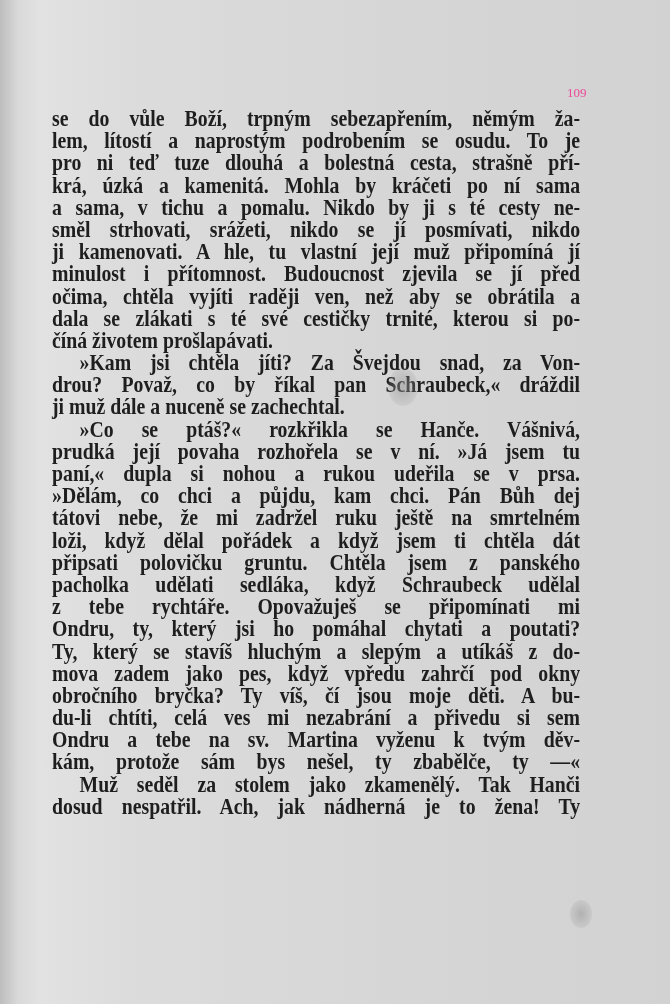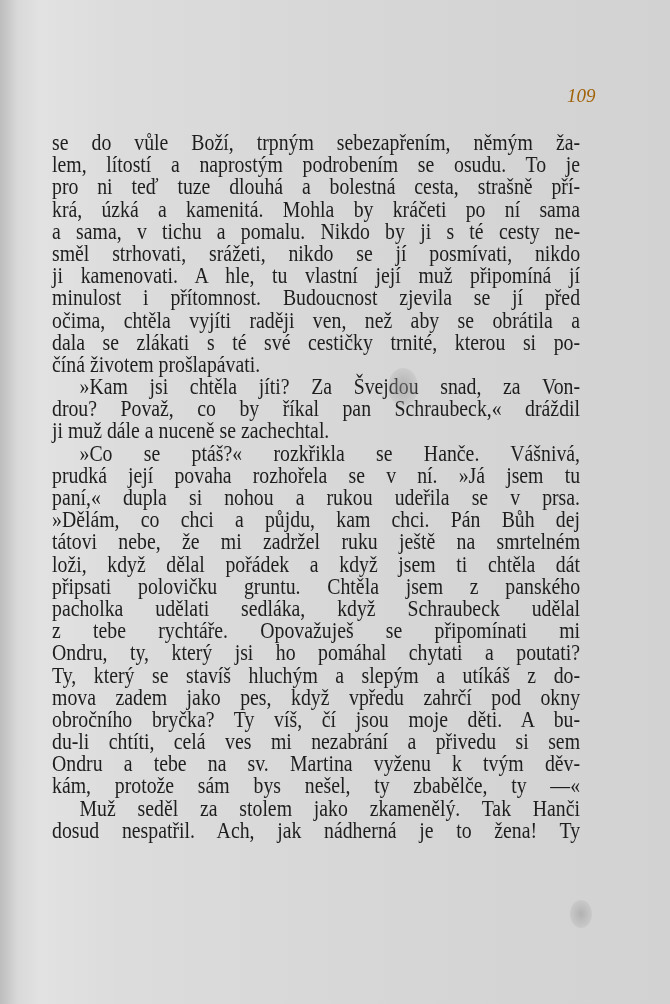--- a/index.html
+++ b/index.html
@@ -5,24 +5,24 @@
   html, body { margin:0; padding:0; }
   body {
     width:670px; height:1004px; overflow:hidden;
     background: linear-gradient(90deg, #bdbdbd 0px, #d9d9d9 18px, #e2e2e2 40px, #dcdcdc 120px, #d6d6d6 400px, #d2d2d2 670px);
     position:relative;
     font-family: "Liberation Serif", "DejaVu Serif", serif;
     color:#1e1e1e;
   }
   .page-number {
     position:absolute; left:567px; top:85px;
-    font-size:19px; color:#a16207;font-style:italic;
+    font-size:13px; color:#ec4899;
   }
   .text-block {
-    position:absolute; left:52px; top:132px; width:528px;
+    position:absolute; left:52px; top:108px; width:528px;font-weight:bold;
   }
   .line {
     display:block; height:22.2px; line-height:22.2px;
     font-size:23px; white-space:nowrap;
     text-align:justify; text-align-last:justify;
     transform:scaleX(0.86); transform-origin:left center;
     width:614px;
   }
   .line.last { text-align-last:left; }
   .line.indent { text-indent:32px; }

